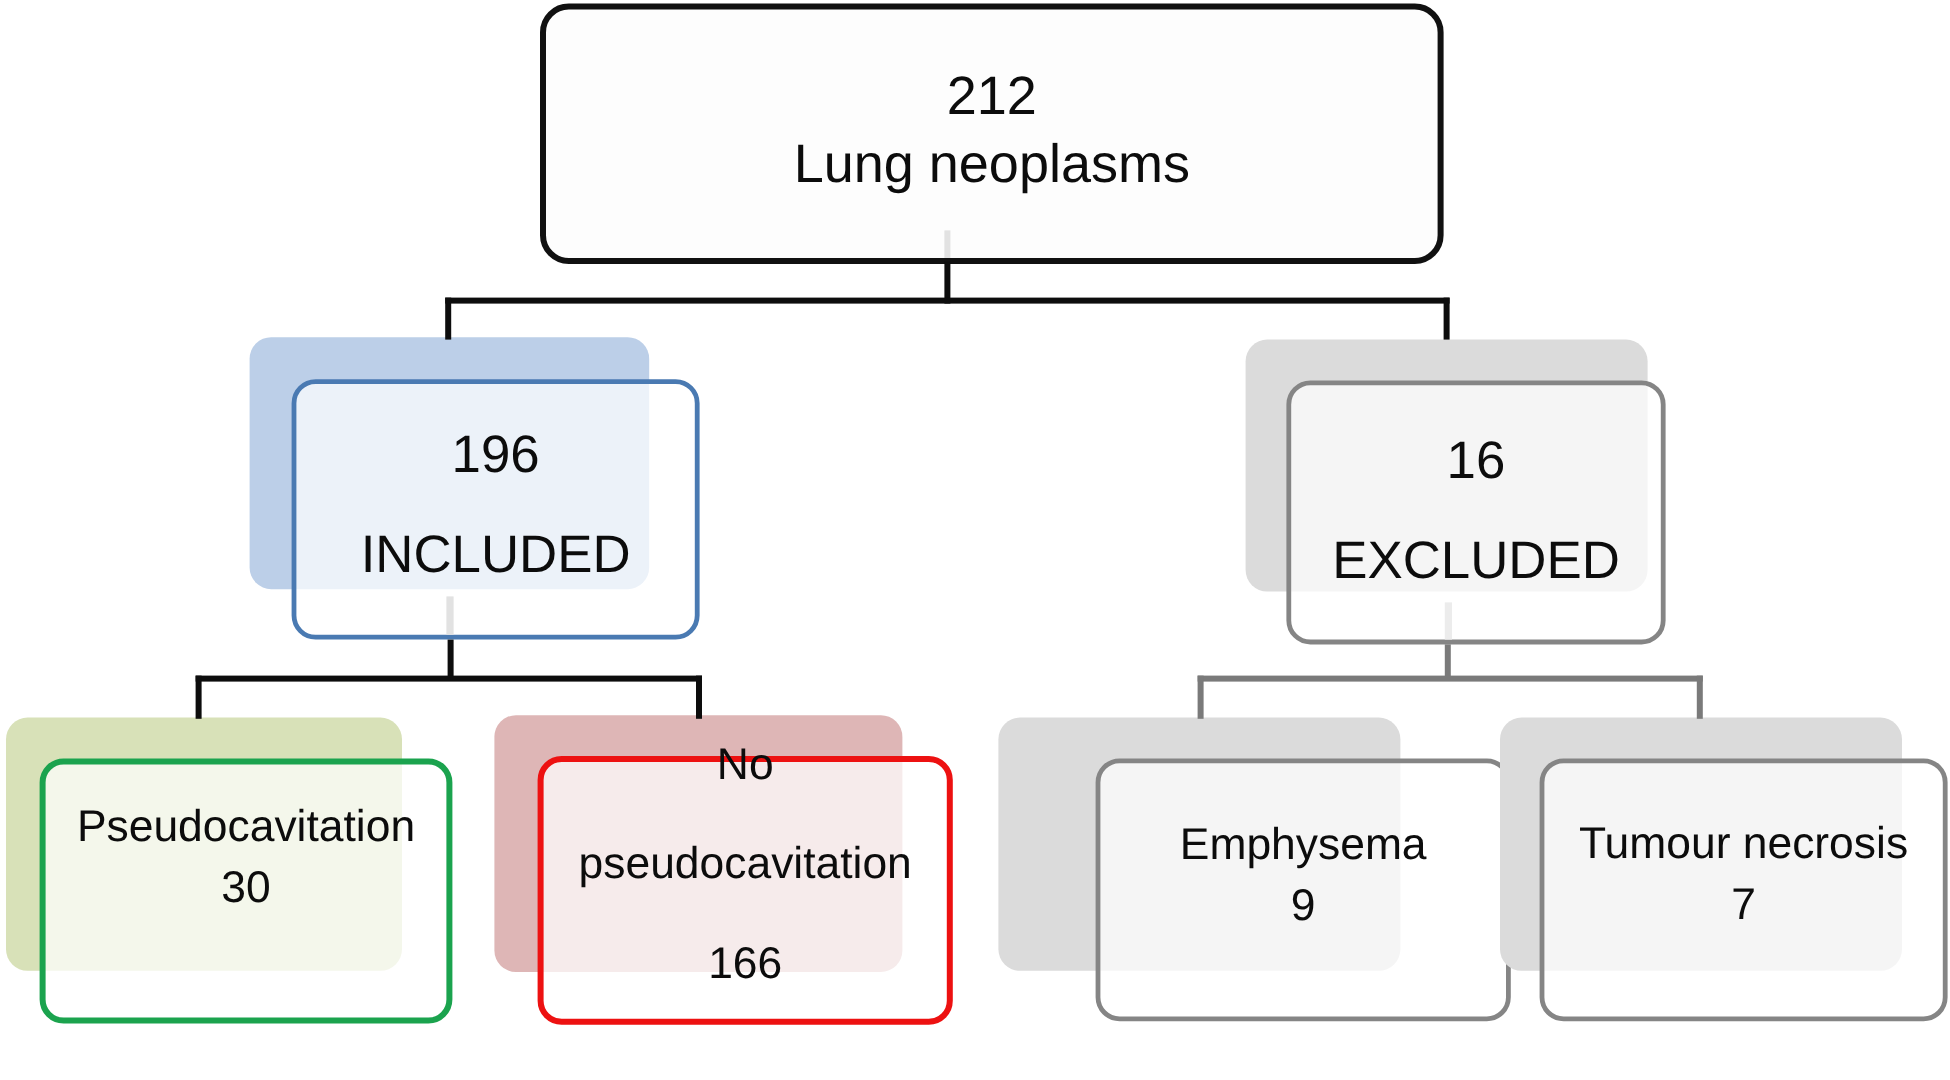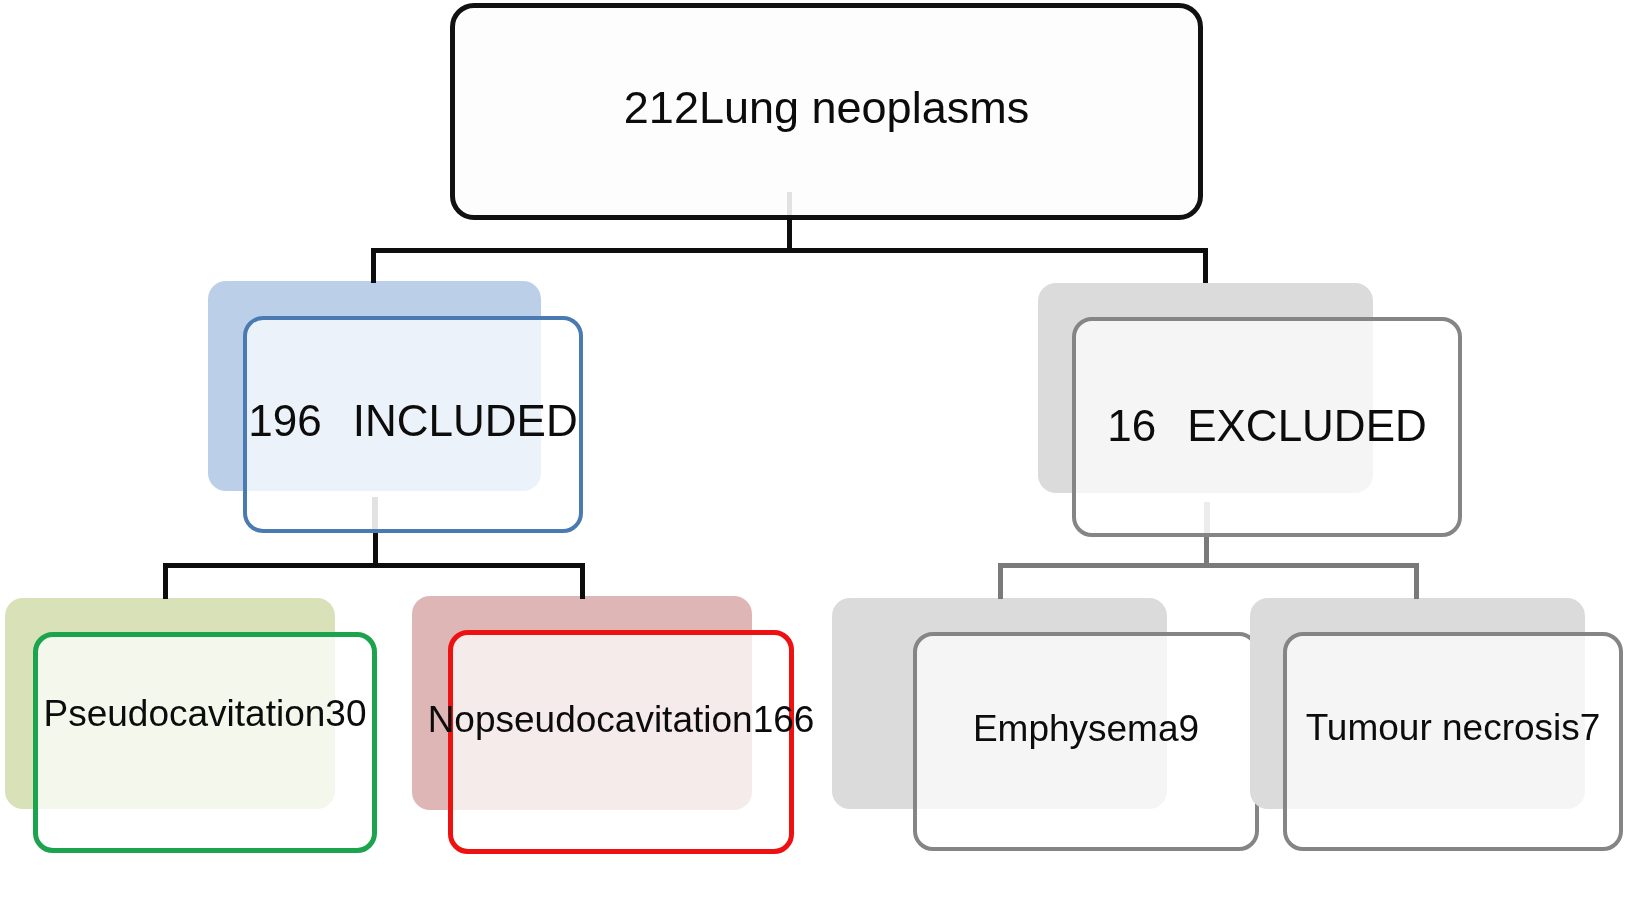--- a/index.html
+++ b/index.html
@@ -15,27 +15,27 @@
   
   .shadow { position:absolute; border-radius:18px; }
   .s-blue  { background:#bccfe8; }
   .s-green { background:#d8e1b8; }
   .s-red   { background:#deb6b6; }
   .s-gray  { background:#dbdbdb; }
   
   .main {
     position:absolute; box-sizing:border-box; border-radius:20px;
     background:rgba(255,255,255,0.72);
-    display:flex; align-items:center; justify-content:center;
+    display:flex; flex-direction:column; align-items:center; justify-content:center;
     text-align:center;
   }
   .b-black { border:5px solid #111111; border-radius:24px; background:#fdfdfd; }
   .b-blue  { border:4px solid #4a7ab2; }
   .b-green { border:5px solid #1ba34e; }
-  .b-red   { border:5px solid #ed1111; }
+  .b-red   { border:5px solid #ed1111;gap:32px; }
   .b-gray  { border:4px solid #858585; }
   .t-xl { font-size:45px; line-height:57px; }
   .t-lg { font-size:44px; line-height:53px;gap:31px; }
   .t-md { font-size:37px; line-height:51px; }
   .txt-line { white-space:nowrap; }
 </style>
 </head>
 <body>
 
 <div class="canvas">
@@ -45,21 +45,21 @@
     <div class="txt-line">Lung neoplasms</div>
   </div>
 
   <div class="shadow s-blue" style="left:208px; top:281px; width:333px; height:210px;"></div>
   <div class="main b-blue t-lg" style="left:243px; top:316px; width:340px; height:217px; padding-bottom:8px;">
     <div class="txt-line">196</div>
     <div class="txt-line">INCLUDED</div>
   </div>
 
   <div class="shadow s-gray" style="left:1038px; top:283px; width:335px; height:210px;"></div>
-  <div class="main b-gray t-lg" style="left:1072px; top:317px; width:390px; height:220px; padding-bottom:3px;">
+  <div class="main b-gray t-lg" style="left:1072px; top:317px; width:316px; height:220px; padding-bottom:3px;">
     <div class="txt-line">16</div>
     <div class="txt-line">EXCLUDED</div>
   </div>
 
   <div class="shadow s-green" style="left:5px; top:598px; width:330px; height:211px;"></div>
   <div class="main b-green t-md" style="left:33px; top:632px; width:344px; height:221px; padding-bottom:58px;">
     <div class="txt-line">Pseudocavitation</div>
     <div class="txt-line">30</div>
   </div>
 

